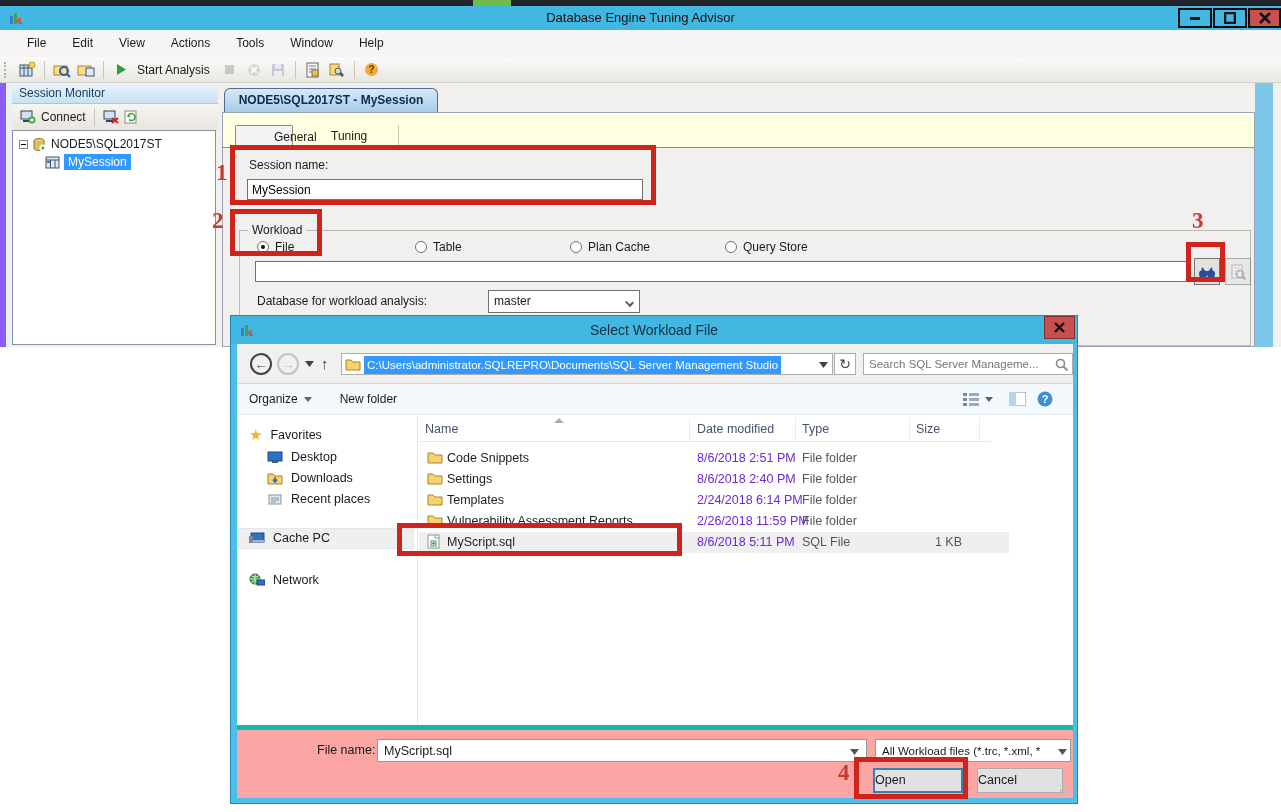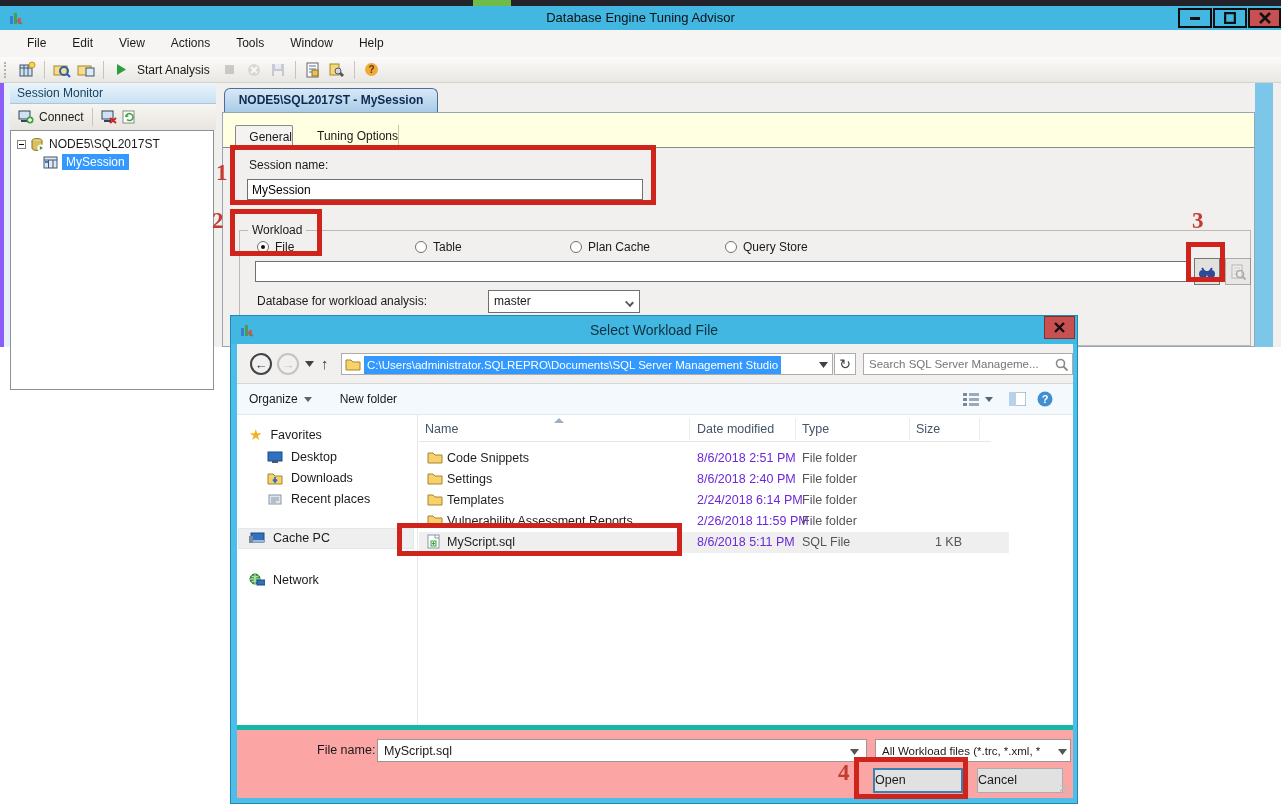--- a/index.html
+++ b/index.html
@@ -23,37 +23,37 @@
   .menu-item { padding:0 13px; font-size:12px; color:#1a1a1a; line-height:27px; cursor:default; }
   #toolbar { left:0; top:51px; width:1281px; height:26px;
     background:linear-gradient(#fcfbfa,#e9e7e2); border-bottom:1px solid #d5d2cc;
     display:flex; align-items:center; gap:4px; padding-left:4px; }
   .tb-grip { width:5px; height:16px; border-left:2px dotted #b5b1aa; margin-right:4px; }
   .tb-sep { width:1px; height:18px; background:#c9c5be; margin:0 3px; }
   .tb-ic { width:20px; height:20px; display:flex; align-items:center; justify-content:center; }
   .tb-ic.dis { opacity:.45; }
   .tb-label { font-size:12px; padding:0 6px 0 2px; }
   
-  #leftpanel { left:0; top:77px; width:212px; height:264px; background:#e9f1f8; border-left:4px solid #8b5cf6; }
+  #leftpanel { left:0; top:77px; width:212px; height:264px; background:#e9f1f8; border-left:6px solid #8b5cf6; }
   #sm-header { position:absolute; left:6px; top:0; width:206px; height:21px;
     background:linear-gradient(#eaf4fc,#c8e1f3); border-bottom:1px solid #aac7dd;
     font-size:12px; color:#16425f; line-height:21px; padding-left:7px; }
   #sm-toolbar { position:absolute; left:6px; top:21px; width:206px; height:26px;
     background:linear-gradient(#f7f5f1,#e8e5df); display:flex; align-items:center; gap:5px; padding-left:8px; }
-  #sm-tree { position:absolute; left:6px; top:47px; width:204px; height:260px; background:#fff; border:1px solid #8a9199; }
+  #sm-tree { position:absolute; left:6px; top:47px; width:204px; height:215px; background:#fff; border:1px solid #8a9199; }
   .tree-row { position:relative; height:18px; display:flex; align-items:center; gap:4px; font-size:12px; }
   .expander { width:9px; height:9px; border:1px solid #848484; background:#fff; position:relative; margin-left:6px; }
   .expander::after { content:""; position:absolute; left:1px; top:3px; width:5px; height:1px; background:#000; }
   .sel-label { background:#3399ff; color:#fff; padding:1px 4px; }
   
   #doctab { left:224px; top:82px; width:214px; height:24px; border:1px solid #4a6e96; border-bottom:none;
     border-radius:6px 6px 0 0; background:linear-gradient(#d8e8f6,#a9cbe8);
     font-weight:bold; font-size:12px; color:#0d2b52; text-align:center; line-height:23px; }
   #tabpage { left:222px; top:106px; width:1033px; height:235px; background:#ffffe1; border:1px solid #98a5b4; }
-  .subtab { position:absolute; top:12px; height:23px; font-size:12px; text-align:right; }
+  .subtab { position:absolute; top:12px; height:23px; font-size:12px; text-align:left;padding-left:38px; }
   #subtab-general { left:12px; width:58px; background:#f4f3f1; border:1px solid #8a8a8a; border-bottom:none;
     border-radius:2px 2px 0 0; line-height:22px; z-index:2; }
   #subtab-tuning { left:70px; width:106px; line-height:22px; border-right:1px solid #c9c9a8; }
   #tabcontent { position:absolute; left:0px; top:34px; width:1031px; height:199px; background:#f1f0ee; border-top:1px solid #8a8a8a; }
   .field-label { position:absolute; font-size:12px; color:#1a1a1a; }
   .text-input { position:absolute; background:#fff; border:1px solid #707070; font-size:12px;
     font-family:"Liberation Sans",sans-serif; padding:0 4px; }
   .groupbox { position:absolute; border:1px solid #bdb9b3; }
   .groupbox > .gb-label { position:absolute; top:-8px; left:8px; background:#f1f0ee; padding:0 4px; font-size:12px; }
   .radio { position:absolute; display:flex; align-items:center; gap:6px; font-size:12px; }

